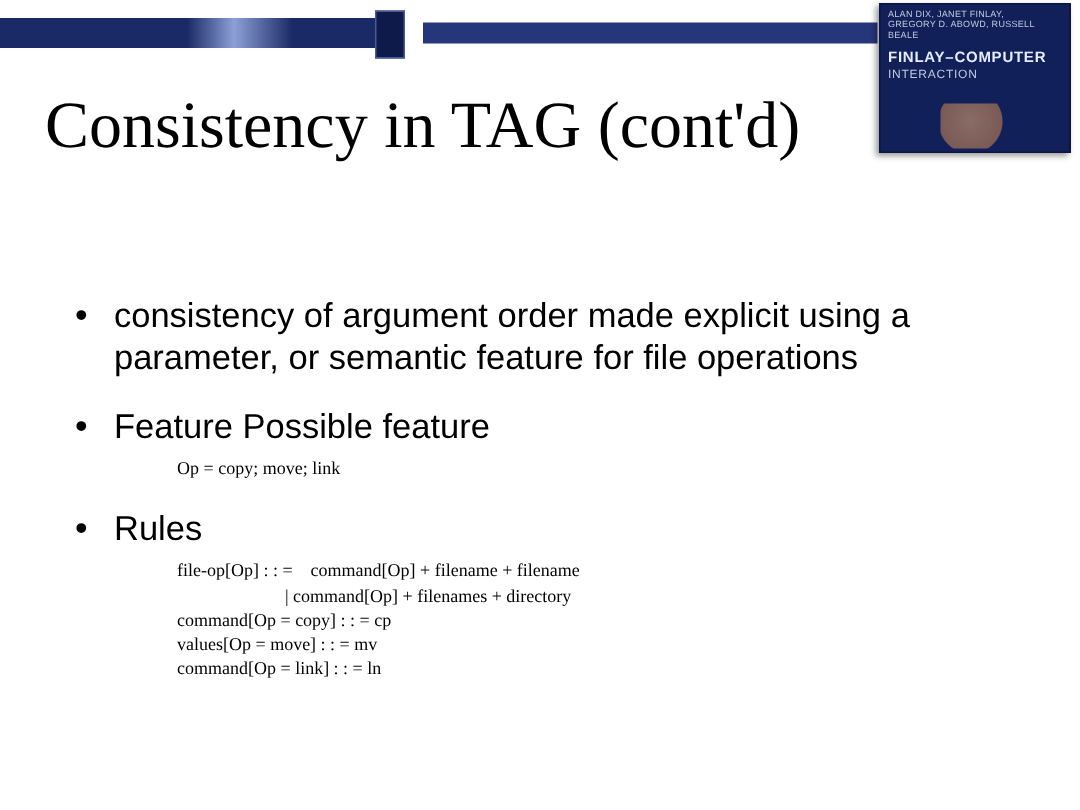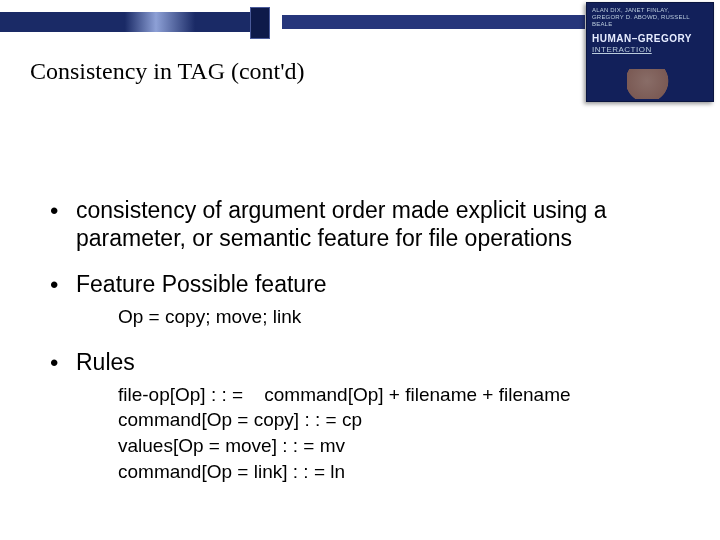--- a/index.html
+++ b/index.html
@@ -79,37 +79,36 @@
     font-size: 10px;
     font-weight: bold;
     letter-spacing: 0.5px;
     margin-top: 4px;
     color: #e6ecff;
   }
   .book-sub {
     font-size: 8px;
     color: #bcd;
     letter-spacing: 0.5px;
-    text-decoration: underline;
   }
   .book-hand {
     position: absolute;
     bottom: 2px;
     left: 40px;
     width: 50px;
     height: 30px;
     background: radial-gradient(circle at 40% 40%, #d8a070 0%, #c08050 60%, transparent 62%);
     opacity: 0.6;
   }
   .title {
     position: absolute;
     top: 58px;
     left: 30px;
     font-family: "Comic Sans MS", "Chalkboard SE", "Segoe Script", cursive;
-    font-size: 24px;
+    font-size: 44px;
     font-weight: 400;
     color: #000;
   }
   .content {
     position: absolute;
     top: 152px;
     left: 48px;
     right: 40px;
     margin-top: 44px;
   }
@@ -127,42 +126,42 @@
   }
   ul.main > li::before {
     content: "•";
     position: absolute;
     left: 2px;
     top: 0;
     font-size: 24px;
     color: #000;
   }
   .sub {
-    font-size: 19px;
+    font-size: 12px;
     margin-left: 42px;
     margin-top: 6px;
     line-height: 1.35;
-    font-family: Liberation Sans, sans-serif;
+    font-family: Liberation Serif, serif;
   }
   .rule-line {
     white-space: pre;
   }
 </style>
 </head>
 <body>
 
 <div class="slide">
 
   <div class="top-bar">
     <div class="bar-left"></div>
     <div class="bar-blue"></div>
     <div class="book-cover">
       <div class="book-authors">ALAN DIX, JANET FINLAY,
 GREGORY D. ABOWD, RUSSELL BEALE</div>
-      <div class="book-title">HUMAN–GREGORY</div>
+      <div class="book-title">FINLAY–COMPUTER</div>
       <div class="book-sub">INTERACTION</div>
       <div class="book-hand"></div>
     </div>
   </div>
 
   <div class="title">Consistency in TAG (cont'd)</div>
 
   <div class="content">
     <ul class="main">
       <li>
@@ -171,20 +170,21 @@
       <li>
         <span>Feature Possible feature</span>
         <div class="sub">
           <div class="rule-line">Op = copy; move; link</div>
         </div>
       </li>
       <li>
         <span>Rules</span>
         <div class="sub">
           <div class="rule-line">file-op[Op] : : =    command[Op] + filename + filename</div>
+          <div class="rule-line">                        | command[Op] + filenames + directory</div>
           <div class="rule-line">command[Op = copy] : : = cp</div>
           <div class="rule-line">values[Op = move] : : = mv</div>
           <div class="rule-line">command[Op = link] : : = ln</div>
         </div>
       </li>
     </ul>
   </div>
 
 </div>
 

